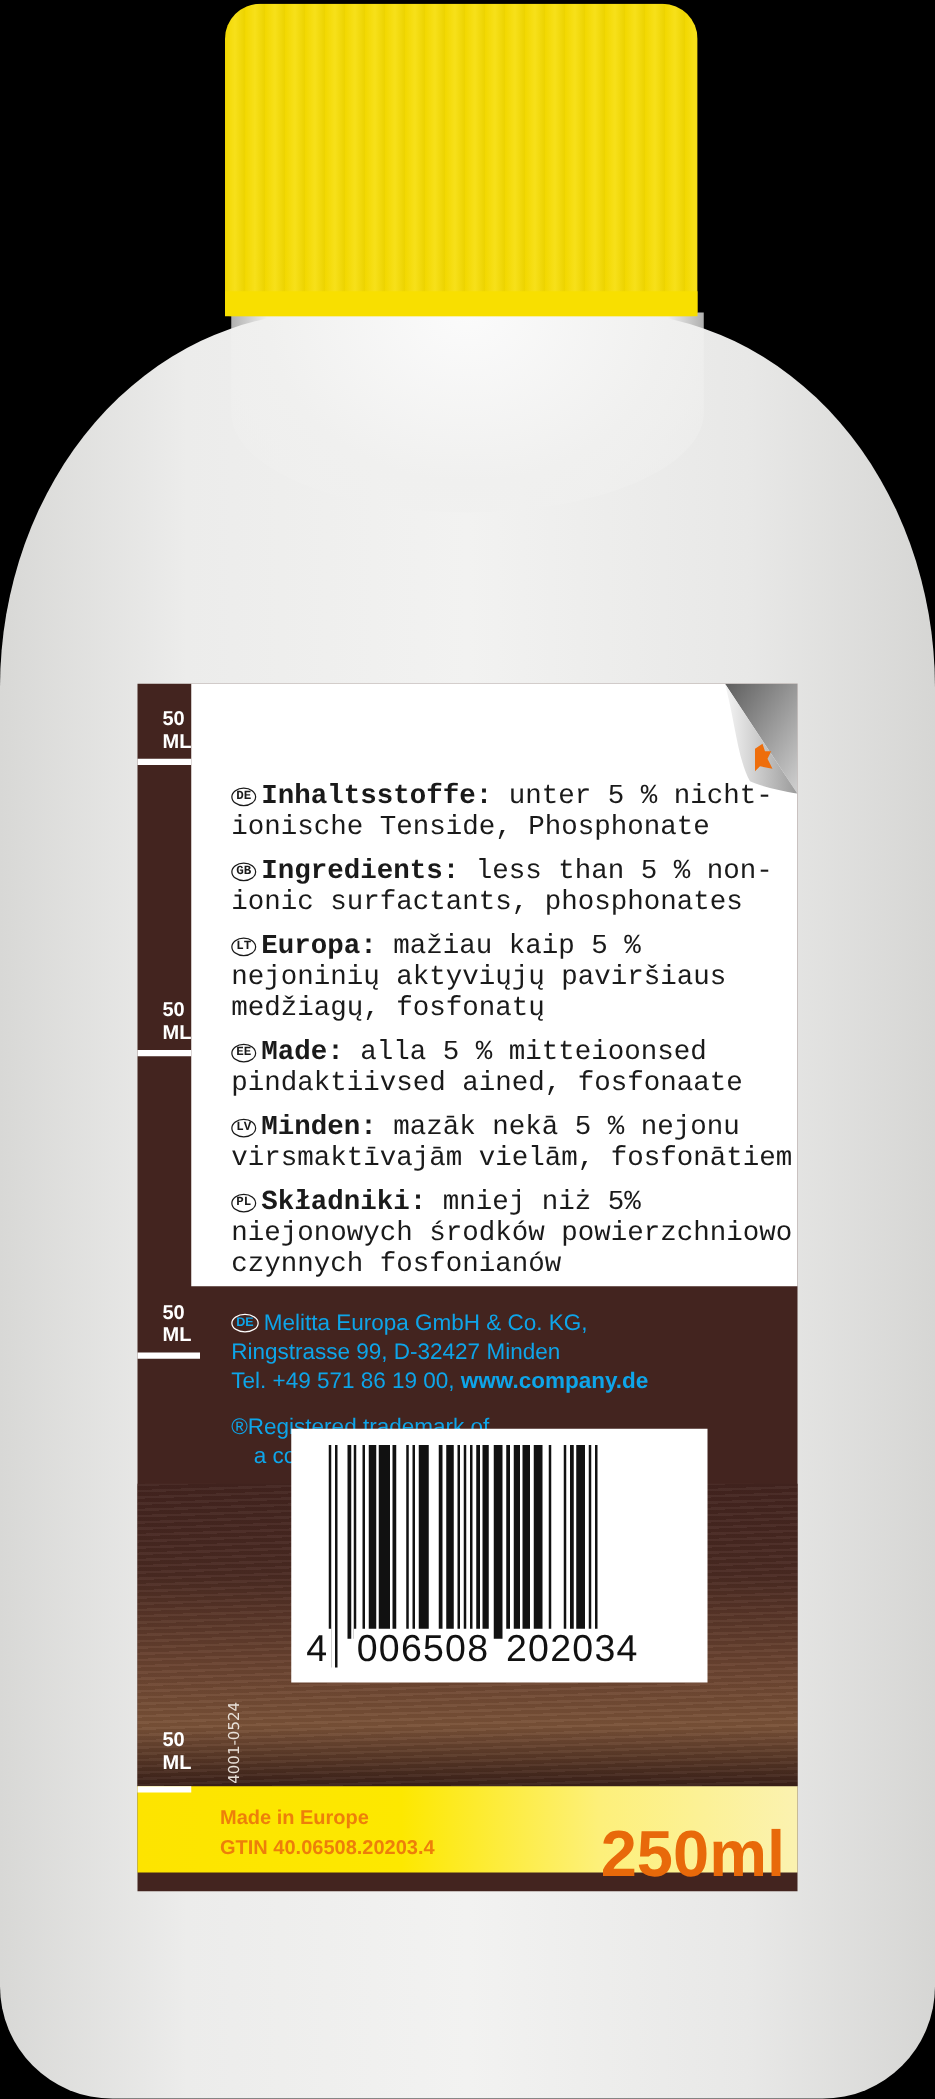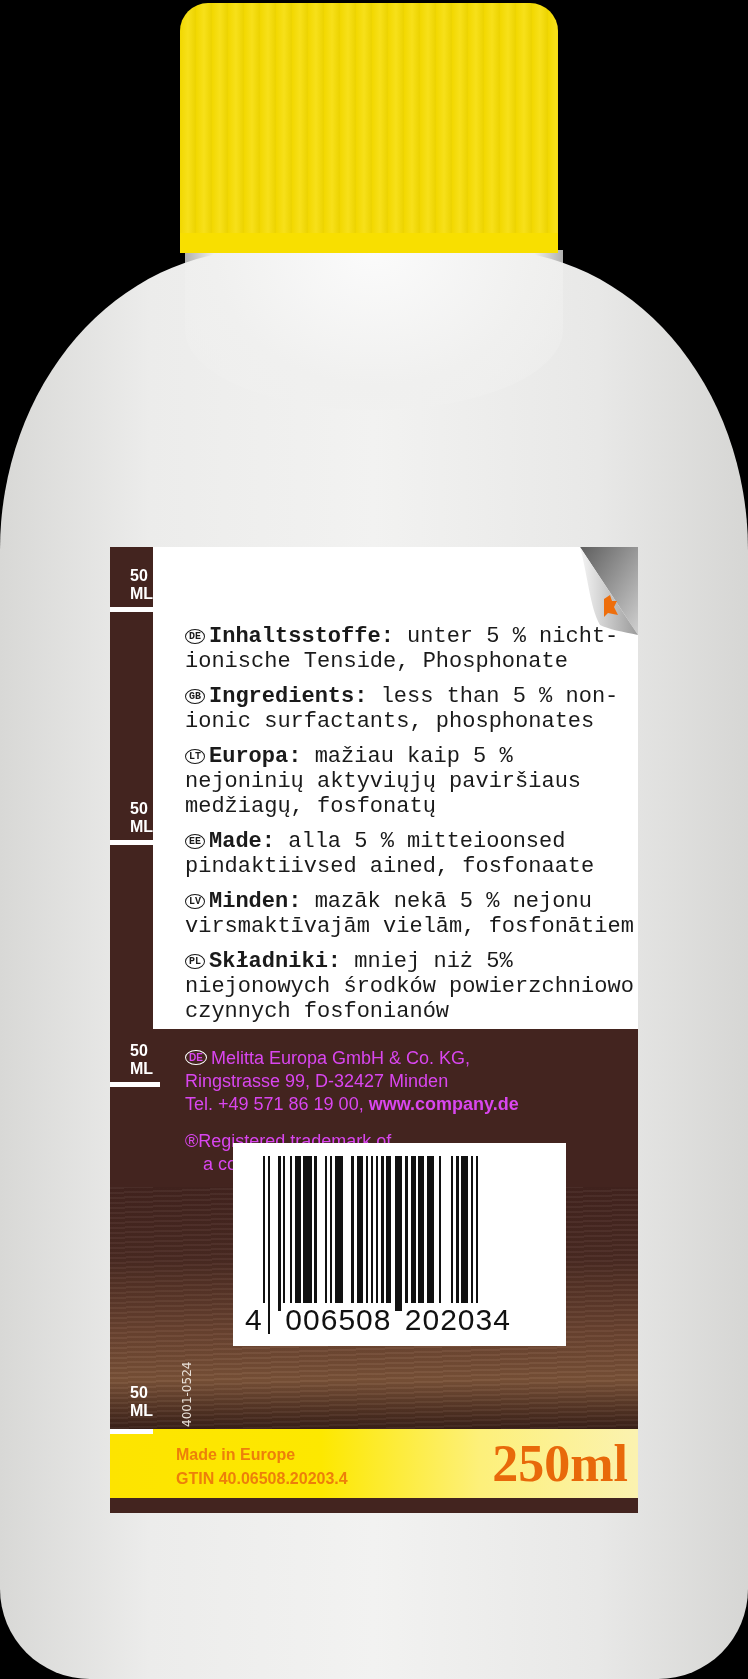--- a/index.html
+++ b/index.html
@@ -19,36 +19,36 @@
   .wood::after{content:"";position:absolute;inset:0;
     background:repeating-linear-gradient(178deg,rgba(255,255,255,0.04) 0 2px,rgba(0,0,0,0.05) 2px 5px);}
   .white-panel{position:absolute;left:43px;top:0;width:485px;height:482px;background:#fff;}
   .curl{position:absolute;right:0;top:0;width:60px;height:88px;}
   .ingr{position:absolute;left:32px;top:77px;width:450px;color:#1a1a1a;font-family:Liberation Mono, monospace;font-size:22px;line-height:25px;}
   .ingr p{margin:0 0 10px 0;}
   .cc{display:inline-block;border:1.5px solid #1a1a1a;border-radius:50%;font-size:10px;line-height:13px;
     padding:0 3px;margin-right:4px;vertical-align:3px;font-weight:bold;}
   .cc.light{border-color:#fff;}
   .ingr b{font-weight:bold;}
-  .address{position:absolute;left:75px;top:500px;color:#d946ef;font-family:"Liberation Sans",sans-serif;font-size:18px;line-height:23px;}
+  .address{position:absolute;left:75px;top:500px;color:#0ea5e9;font-family:"Liberation Sans",sans-serif;font-size:18px;line-height:23px;}
   .address .line2{margin-top:14px;}
   .mark{position:absolute;left:0;width:40px;color:#fff;font-family:"Liberation Sans",sans-serif;font-weight:bold;font-size:16px;line-height:18px;padding-left:20px;}
   .tick{position:absolute;left:0;width:43px;height:5px;background:#fff;}
   .batch{position:absolute;left:70px;top:880px;transform-origin:left top;transform:rotate(-90deg);color:#e8e0d8;font-size:12px;font-family:"DejaVu Sans",sans-serif;white-space:nowrap;}
   .barcode-box{position:absolute;left:123px;top:596px;width:333px;height:203px;background:#fff;}
   .bars{position:absolute;left:30px;top:13px;width:278px;height:175px;display:flex;align-items:flex-start;}
   .bars span{display:block;background:#111;height:155px;}
   .bars span.g{height:178px;}
   .bar-num{position:absolute;left:10px;top:160px;width:320px;font-family:Liberation Sans, sans-serif;font-size:30px;color:#111;letter-spacing:1px;}
   .bar-num span{background:#fff;padding:0 2px;}
   .yellow{position:absolute;left:0;top:882px;width:528px;height:69px;
     background:linear-gradient(90deg,#fde400 0%,#fde800 40%,#fdf07a 70%,#fbf2b0 100%);}
   .tick-white{position:absolute;left:0;top:882px;width:43px;height:5px;background:#fff;}
   .made{position:absolute;left:66px;top:14px;color:#ed7f0a;font-family:"Liberation Sans",sans-serif;font-weight:bold;font-size:16px;line-height:24px;}
-  .vol{position:absolute;right:10px;top:2px;color:#e8690a;font-family:Liberation Serif, serif;font-weight:bold;font-size:52px;line-height:66px;}
+  .vol{position:absolute;right:10px;top:22px;color:#e8690a;font-family:Liberation Sans, sans-serif;font-weight:bold;font-size:52px;line-height:66px;}
 </style>
 </head>
 <body>
 
 <div class="bottle-body"></div>
 <div class="neck"></div>
 <div class="cap"></div>
 
 <div class="label">
   <div class="wood"></div>

